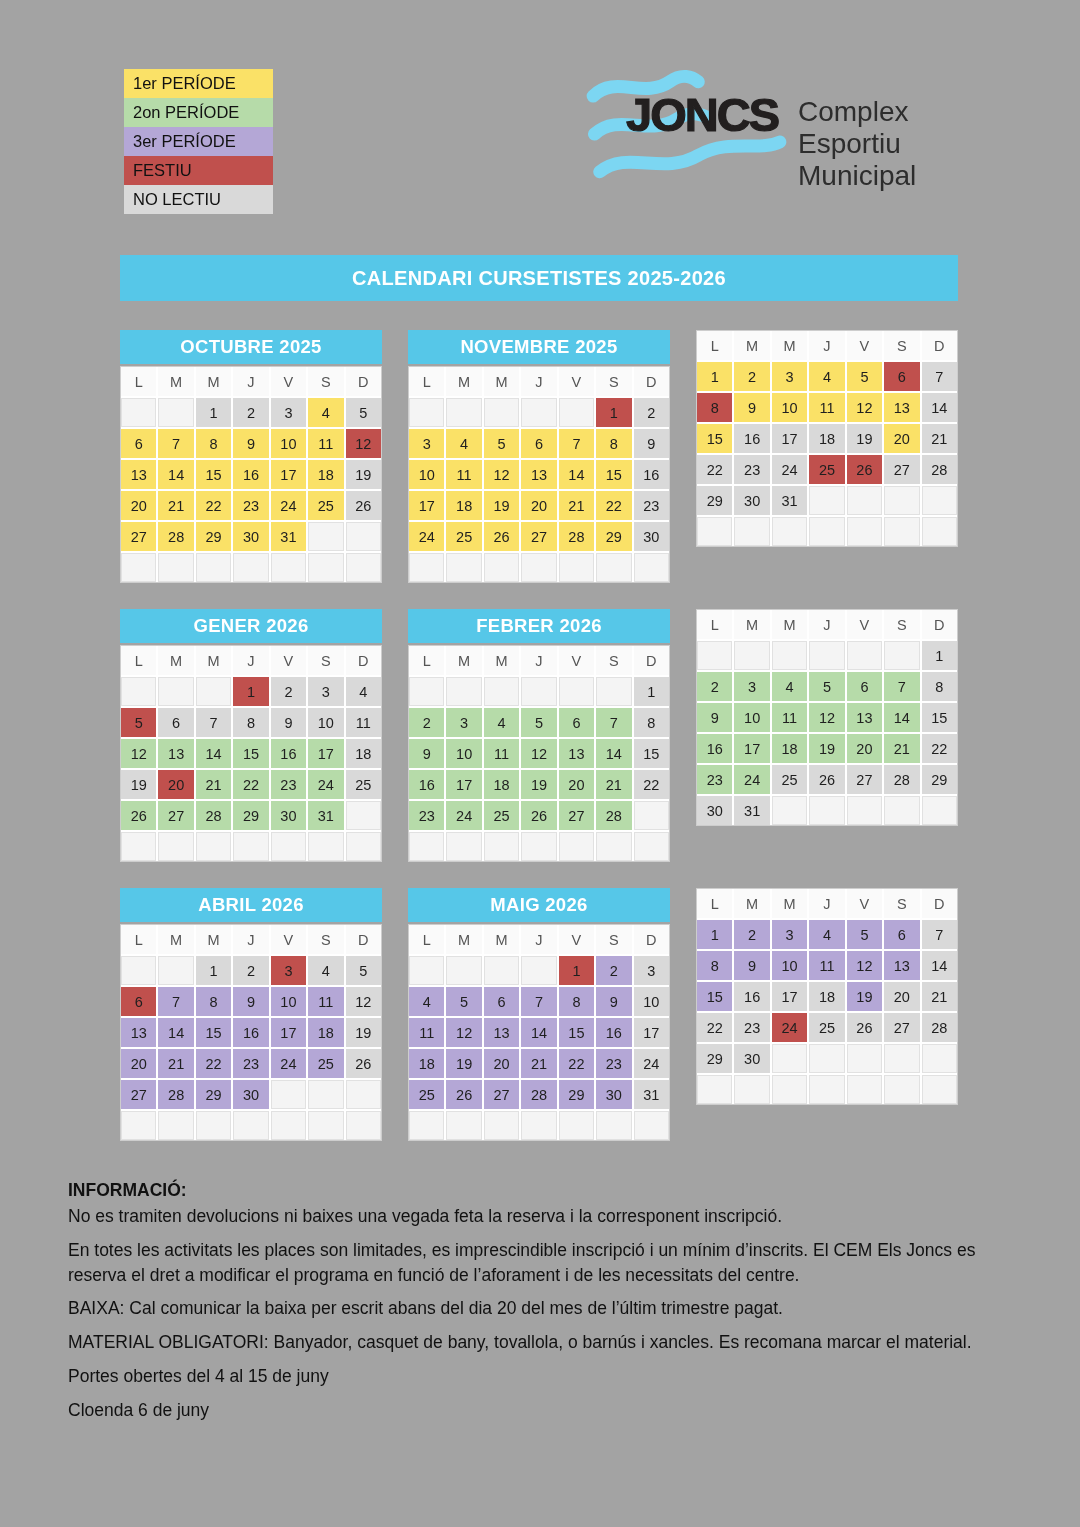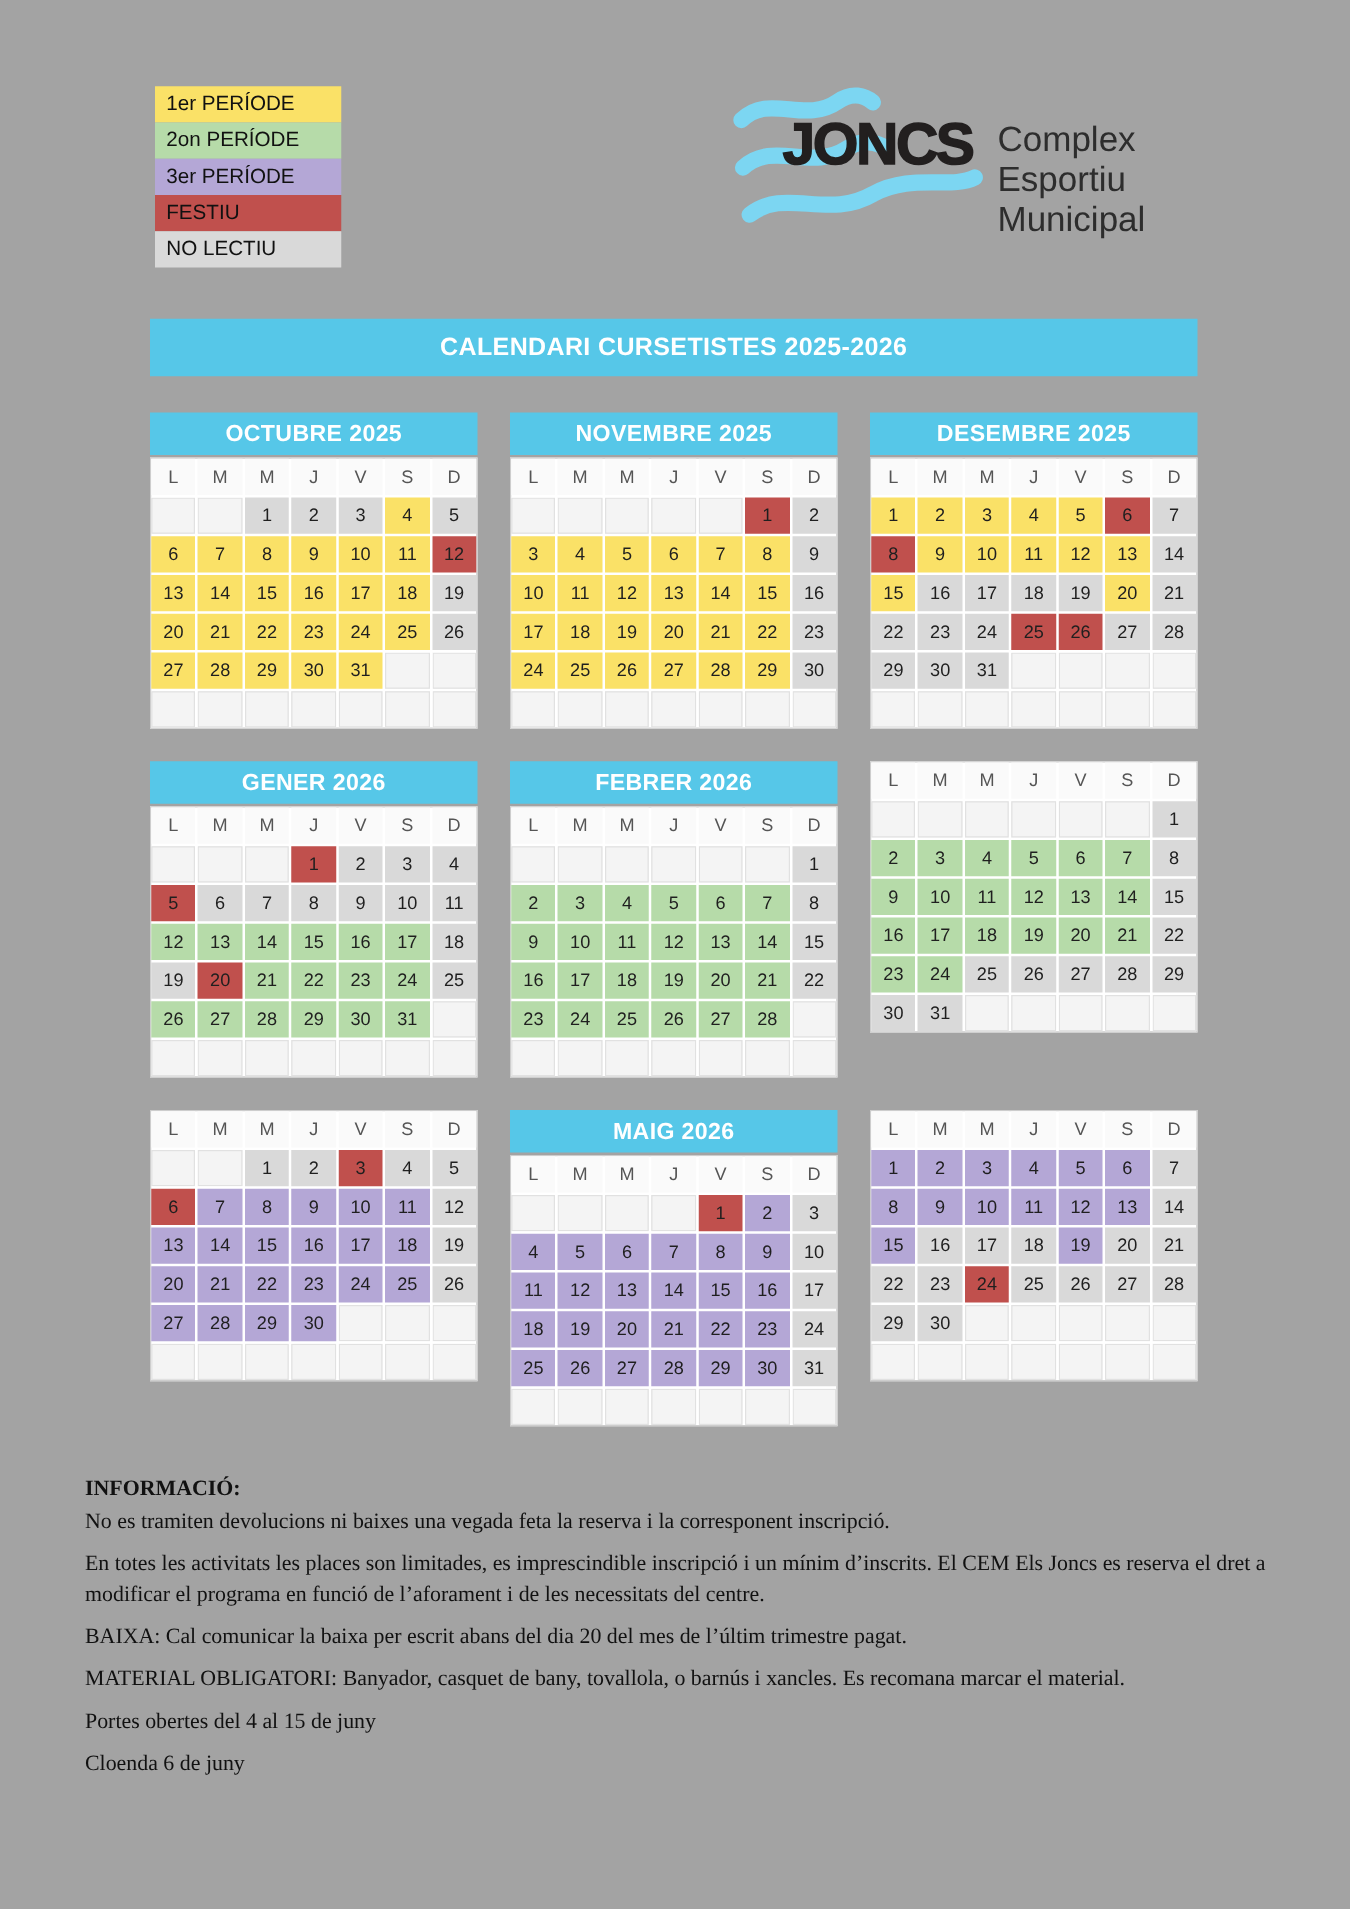--- a/index.html
+++ b/index.html
@@ -58,21 +58,21 @@
   }
   .cell {
     height:29px; display:flex; align-items:center; justify-content:center;
     font-size:14.5px; color:#1f1f1f; font-weight:500;
   }
   .cell.e { background:#f4f4f4; box-shadow:inset 0 0 0 1px #e1e1e1; }
 
   
   .info {
     position:absolute; left:68px; top:1178px; width:956px;
-    font-size:17.5px; line-height:1.42; color:#111;font-family:Liberation Serif, serif;
+    font-size:17.5px; line-height:1.42; color:#111;
   }
   .info p { margin:0; }
   .info p + p { margin-top:9px; }
   .info .heading { font-weight:bold; }
   .info .heading + p { margin-top:1px; }
 </style>
 </head>
 <body>
 
 <div class="page">
@@ -208,21 +208,20 @@
           <div class="cell e"></div>
           <div class="cell e"></div>
           <div class="cell e"></div>
           <div class="cell e"></div>
           <div class="cell e"></div>
           <div class="cell e"></div>
           <div class="cell e"></div>
         </div>
       </div>
       <div class="month">
-        <div class="month-title" style="background: rgb(86, 199, 232);">DESEMBRE 2025</div>
         <div class="mgrid">
           <div class="hcell">L</div>
           <div class="hcell">M</div>
           <div class="hcell">M</div>
           <div class="hcell">J</div>
           <div class="hcell">V</div>
           <div class="hcell">S</div>
           <div class="hcell">D</div>
           <div class="cell y" style="background: rgb(250, 225, 103);">1</div>
           <div class="cell y" style="background: rgb(250, 225, 103);">2</div>
@@ -423,20 +422,21 @@
           <div class="cell n" style="background: rgb(217, 217, 217);">30</div>
           <div class="cell n" style="background: rgb(217, 217, 217);">31</div>
           <div class="cell e"></div>
           <div class="cell e"></div>
           <div class="cell e"></div>
           <div class="cell e"></div>
           <div class="cell e"></div>
         </div>
       </div>
       <div class="month">
+        <div class="month-title" style="background: rgb(86, 199, 232);">ABRIL 2026</div>
         <div class="mgrid">
           <div class="hcell">L</div>
           <div class="hcell">M</div>
           <div class="hcell">M</div>
           <div class="hcell">J</div>
           <div class="hcell">V</div>
           <div class="hcell">S</div>
           <div class="hcell">D</div>
           <div class="cell e"></div>
           <div class="cell e"></div>

